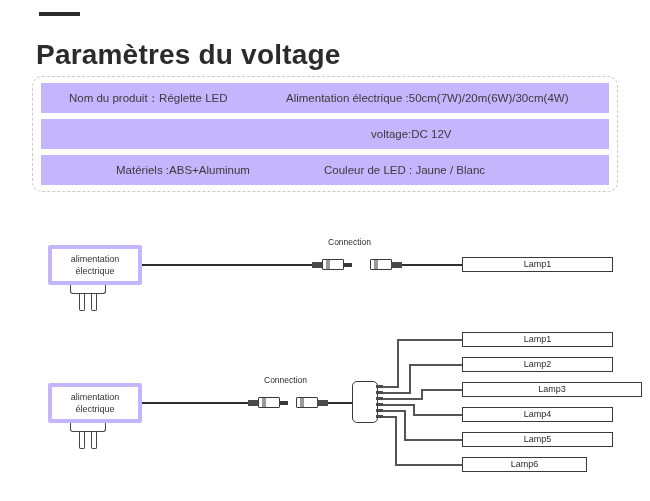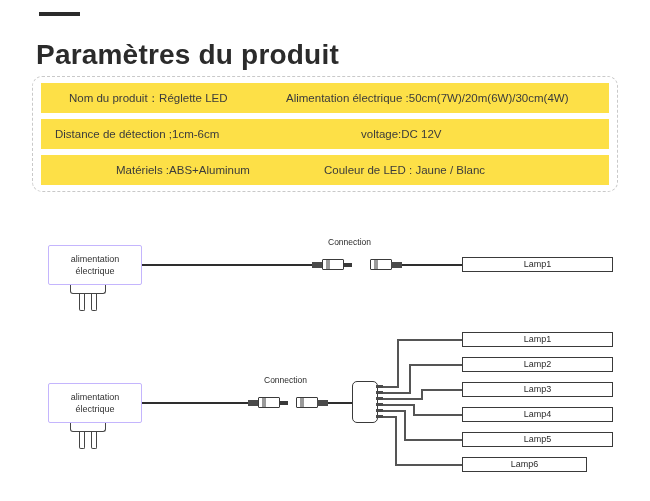--- a/index.html
+++ b/index.html
@@ -45,61 +45,61 @@
     width: 586px;
     height: 116px;
     border: 1px dashed #c9c9c9;
     border-radius: 10px;
     box-sizing: border-box;
     padding: 6px 8px;
   }
   .spec-row {
     position: relative;
     height: 30px;
-    background: #fde047;
+    background: #c4b5fd;
     margin-bottom: 6px;
     box-sizing: border-box;
   }
   .spec-row:last-child { margin-bottom: 0; padding-left: 24px; }
   .spec-cell {
     position: absolute;
     top: 0;
     height: 30px;
     line-height: 30px;
     font-size: 11.5px;
     color: #3b3b3b;
     white-space: nowrap;
   }
   
   .r1 .c-left  { left: 28px; }
   .r1 .c-right { left: 245px; }
   
   .r2 .c-left  { left: 14px; }
-  .r2 .c-right { left: 320px; }
+  .r2 .c-right { left: 330px; }
   
   .r3 .c-left  { left: 75px; }
   .r3 .c-right { left: 283px; text-align: right; }
 
   
   #diagrams {
     position: absolute;
     left: 0;
     top: 205px;
     width: 650px;
     height: 296px;
   }
   .diagram { position: absolute; left: 0; top: 0; width: 650px; }
 
   
   .psu {
     position: absolute;
     box-sizing: border-box;
     width: 94px;
     height: 40px;
-    border: 1px solid #c4b5fd;
+    border: 4px solid #c4b5fd;
     background: #fff;
     border-radius: 2px;
     display: flex;
     flex-direction: column;
     align-items: center;
     justify-content: center;
     font-size: 9px;
     line-height: 12px;
     color: #333;
     z-index: 3;
@@ -243,31 +243,30 @@
     width: 7px;
     height: 3px;
     background: #4a4a4a;
     z-index: 5;
   }
 </style>
 </head>
 <body>
 
 <div id="title-rule"></div>
-<h1 id="page-title">Paramètres du produit</h1>
+<h1 id="page-title">Paramètres du voltage</h1>
 
 <div id="spec-panel">
 
   <div class="spec-row r1">
     <span class="spec-cell c-left">Nom du produit：Réglette LED</span>
     <span class="spec-cell c-right">Alimentation électrique :50cm(7W)/20m(6W)/30cm(4W)</span>
   </div>
 
   <div class="spec-row r2">
-    <span class="spec-cell c-left">Distance de détection ;1cm-6cm</span>
     <span class="spec-cell c-right">voltage:DC 12V</span>
   </div>
 
   <div class="spec-row r3">
     <span class="spec-cell c-left">Matériels :ABS+Aluminum</span>
     <span class="spec-cell c-right">Couleur de LED : Jaune / Blanc</span>
   </div>
 
 </div>
 
@@ -374,21 +373,21 @@
     <div class="wire-thin" style="left:383px; top:211px; width:14px;"></div>
     <div class="wire-v" style="left:395px; top:211px; height:49px;"></div>
     <div class="wire-thin" style="left:395px; top:259px; width:68px;"></div>
 
     <div class="lamp" style="left:462px; top:127px; width:151px;">
       <span>Lamp1</span>
     </div>
     <div class="lamp" style="left:462px; top:152px; width:151px;">
       <span>Lamp2</span>
     </div>
-    <div class="lamp" style="left:462px; top:177px; width:151px;">
+    <div class="lamp" style="left:462px; top:177px; width:180px;">
       <span>Lamp3</span>
     </div>
     <div class="lamp" style="left:462px; top:202px; width:151px;">
       <span>Lamp4</span>
     </div>
     <div class="lamp" style="left:462px; top:227px; width:151px;">
       <span>Lamp5</span>
     </div>
     <div class="lamp" style="left:462px; top:252px; width:125px;">
       <span>Lamp6</span>

